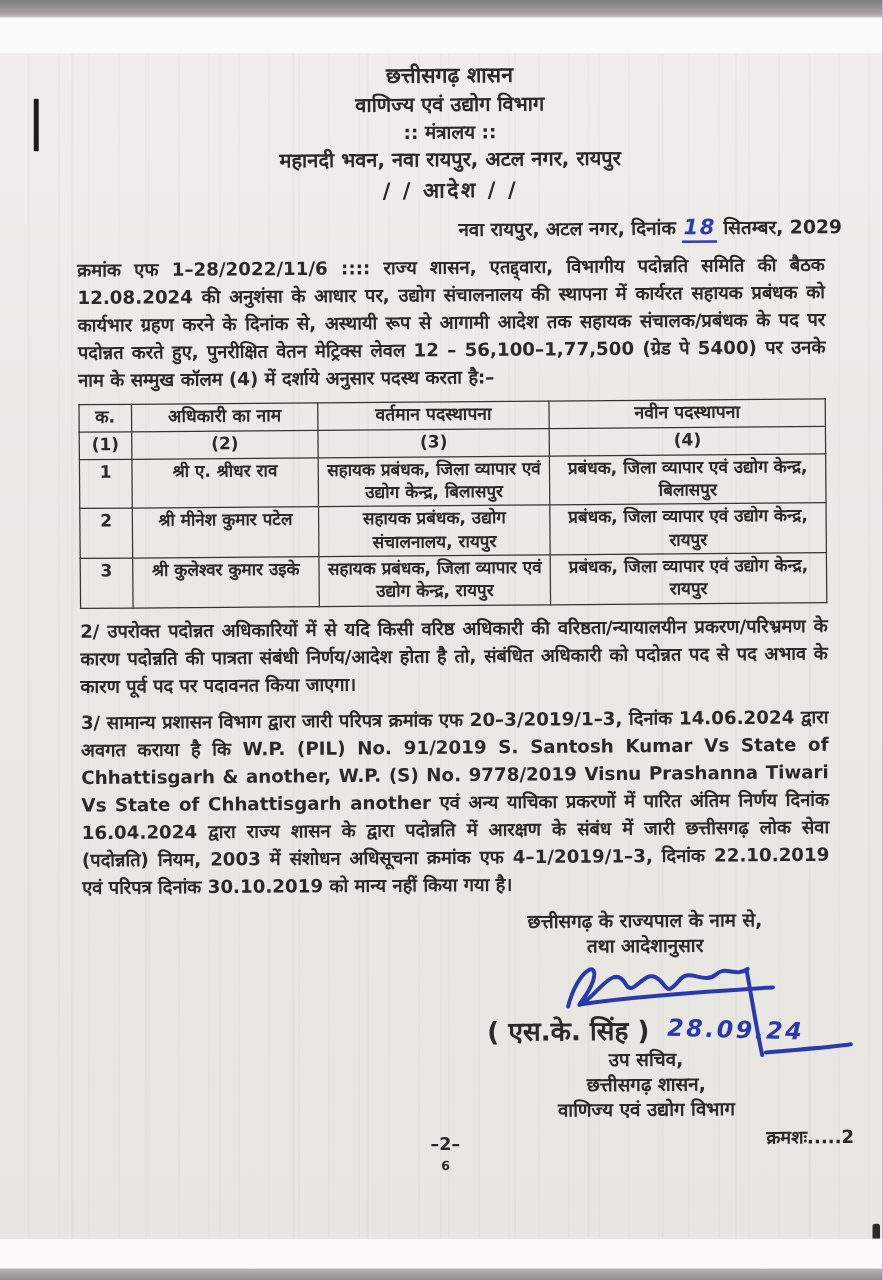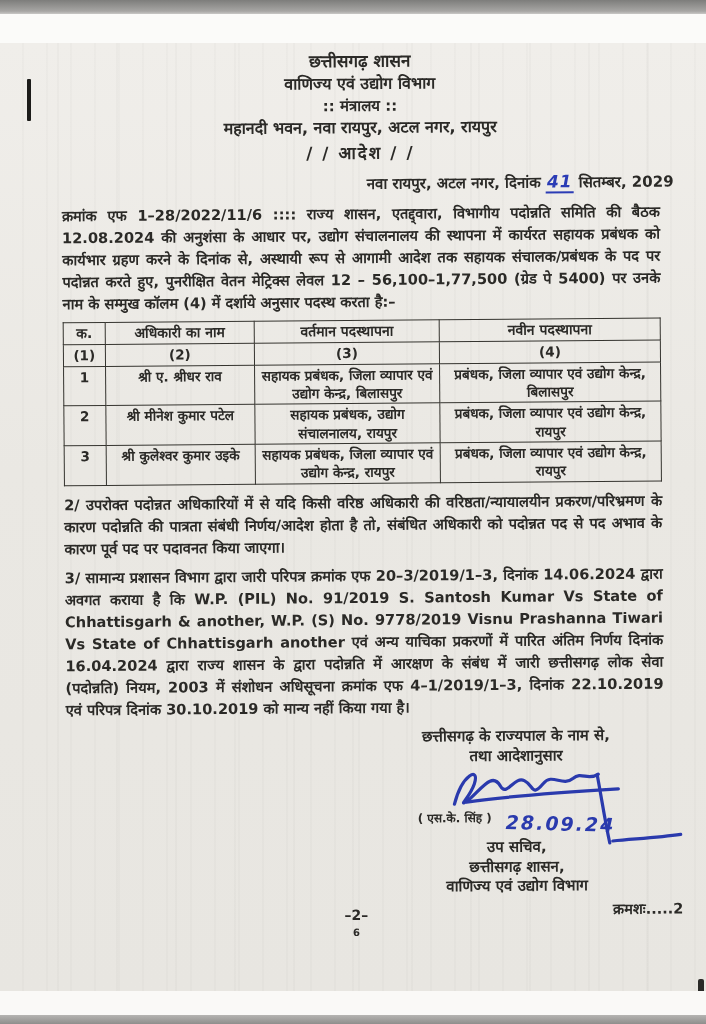--- a/index.html
+++ b/index.html
@@ -85,21 +85,21 @@
   .sig-wrap { position: relative; margin-top: 6px; height: 172px; }
   .sig-block {
     position: absolute; right: -12px; top: 0; width: 320px;
     text-align: center; font-size: 15px; font-weight: 700; line-height: 1.35;
   }
   .sig-art { position: absolute; right: -16px; top: 32px; width: 310px; height: 100px; pointer-events: none; }
   .sig-nameline {
     position: relative; margin-top: 44px; display: flex; justify-content: center;
     align-items: flex-start; gap: 14px;
   }
-  .sig-name { font-size: 12px; font-weight: 700; white-space: nowrap; }
+  .sig-name { font-size: 21px; font-weight: 700; white-space: nowrap; }
   .sig-date {
     color: #2a3aad; font-size: 19px; font-style: italic; font-weight: 700;
     letter-spacing: 2px; white-space: nowrap; transform: rotate(2deg); margin-top: 2px;
   }
   .sig-lines { line-height: 1.32; }
   .continuation { text-align: right; font-size: 14.5px; font-weight: 700; margin-top: 4px; margin-right: -6px; }
   .page-footer { text-align: center; margin-top: 8px; margin-left: -20px; }
   .page-num { font-size: 14px; font-weight: 700; }
   .page-small { font-size: 10px; font-weight: 600; margin-top: 4px; }
   .band-bottom {
@@ -128,21 +128,21 @@
       <div class="doc-header">
         <div class="h-gov">छत्तीसगढ़ शासन</div>
         <div class="h-dept">वाणिज्य एवं उद्योग विभाग</div>
         <div class="h-min">:: मंत्रालय ::</div>
         <div class="h-addr">महानदी भवन, नवा रायपुर, अटल नगर, रायपुर</div>
         <div class="h-order">/ / आदेश / /</div>
       </div>
 
       <div class="dateline">
         <span>नवा रायपुर, अटल नगर, दिनांक</span>
-        <span class="hand-day">41</span>
+        <span class="hand-day">18</span>
         <span>सितम्बर, 2029</span>
       </div>
 
       <p class="para para1">क्रमांक एफ 1–28/2022/11/6 :::: राज्य शासन, एतद्द्वारा, विभागीय पदोन्नति समिति की बैठक 12.08.2024 की अनुशंसा के आधार पर, उद्योग संचालनालय की स्थापना में कार्यरत सहायक प्रबंधक को कार्यभार ग्रहण करने के दिनांक से, अस्थायी रूप से आगामी आदेश तक सहायक संचालक/प्रबंधक के पद पर पदोन्नत करते हुए, पुनरीक्षित वेतन मेट्रिक्स लेवल 12 – 56,100–1,77,500 (ग्रेड पे 5400) पर उनके नाम के सम्मुख कॉलम (4) में दर्शाये अनुसार पदस्थ करता है:–</p>
 
       <table class="order-table">
         <colgroup>
           <col class="c-sno">
             <col class="c-name">
             <col class="c-cur">

